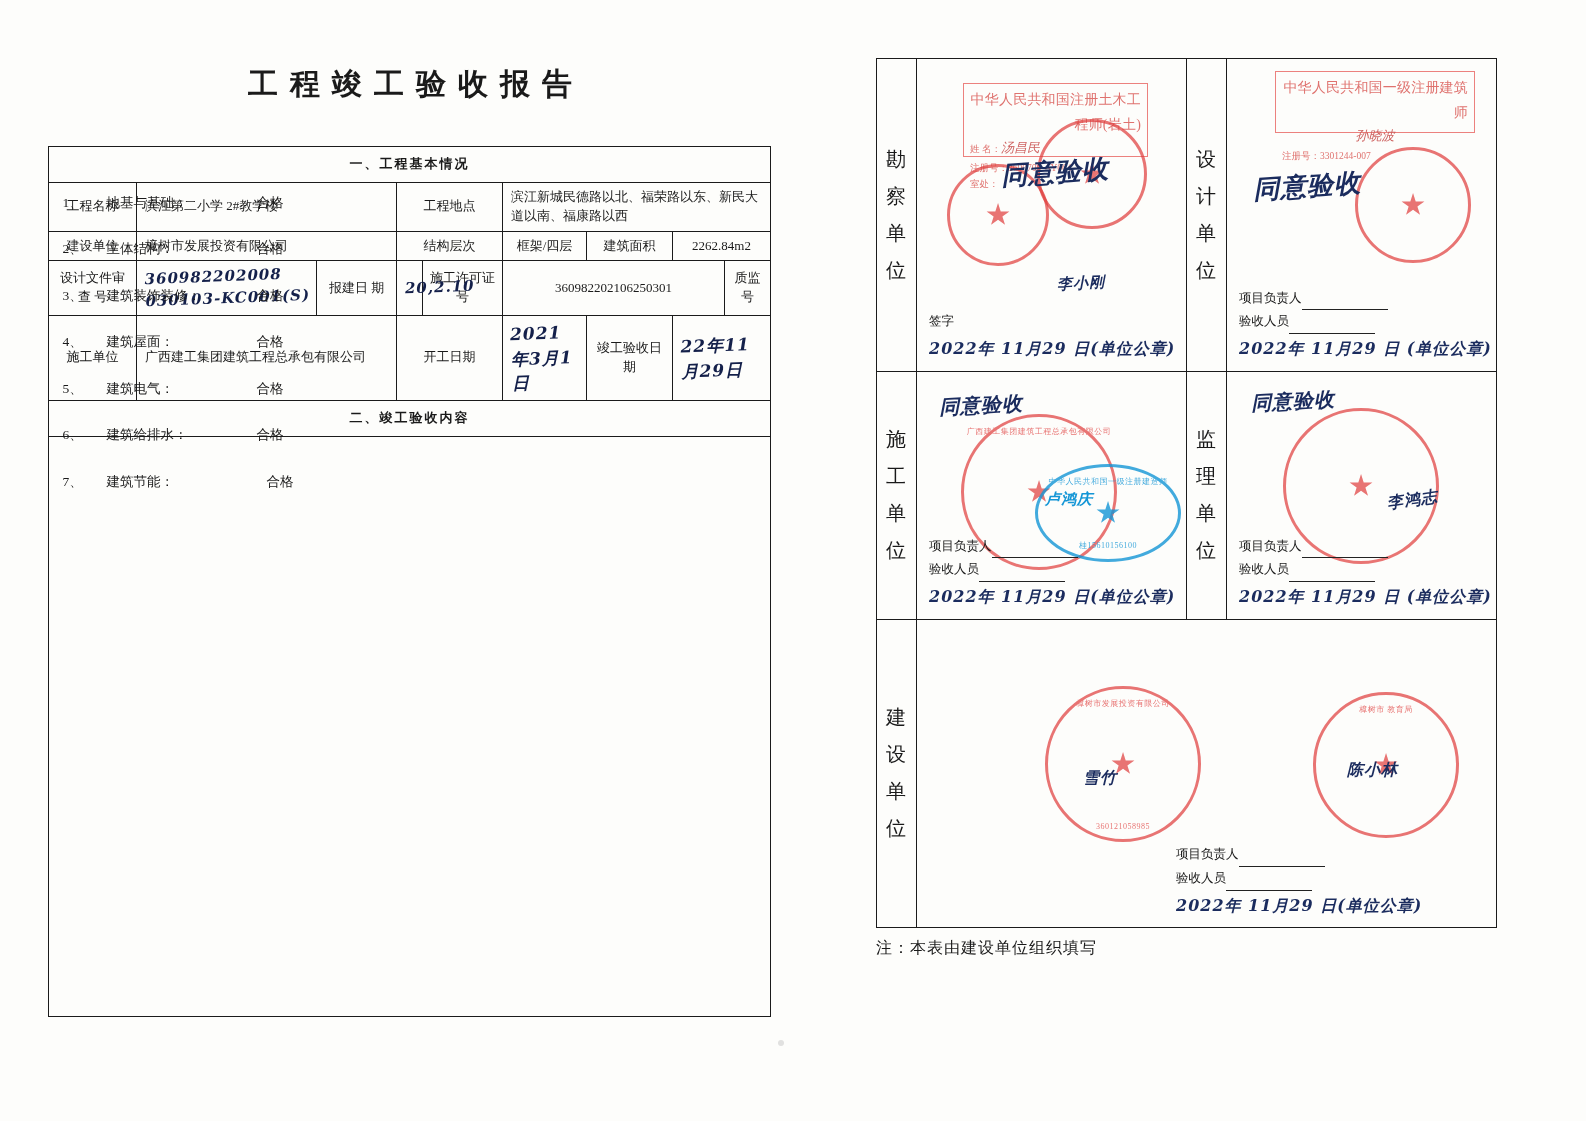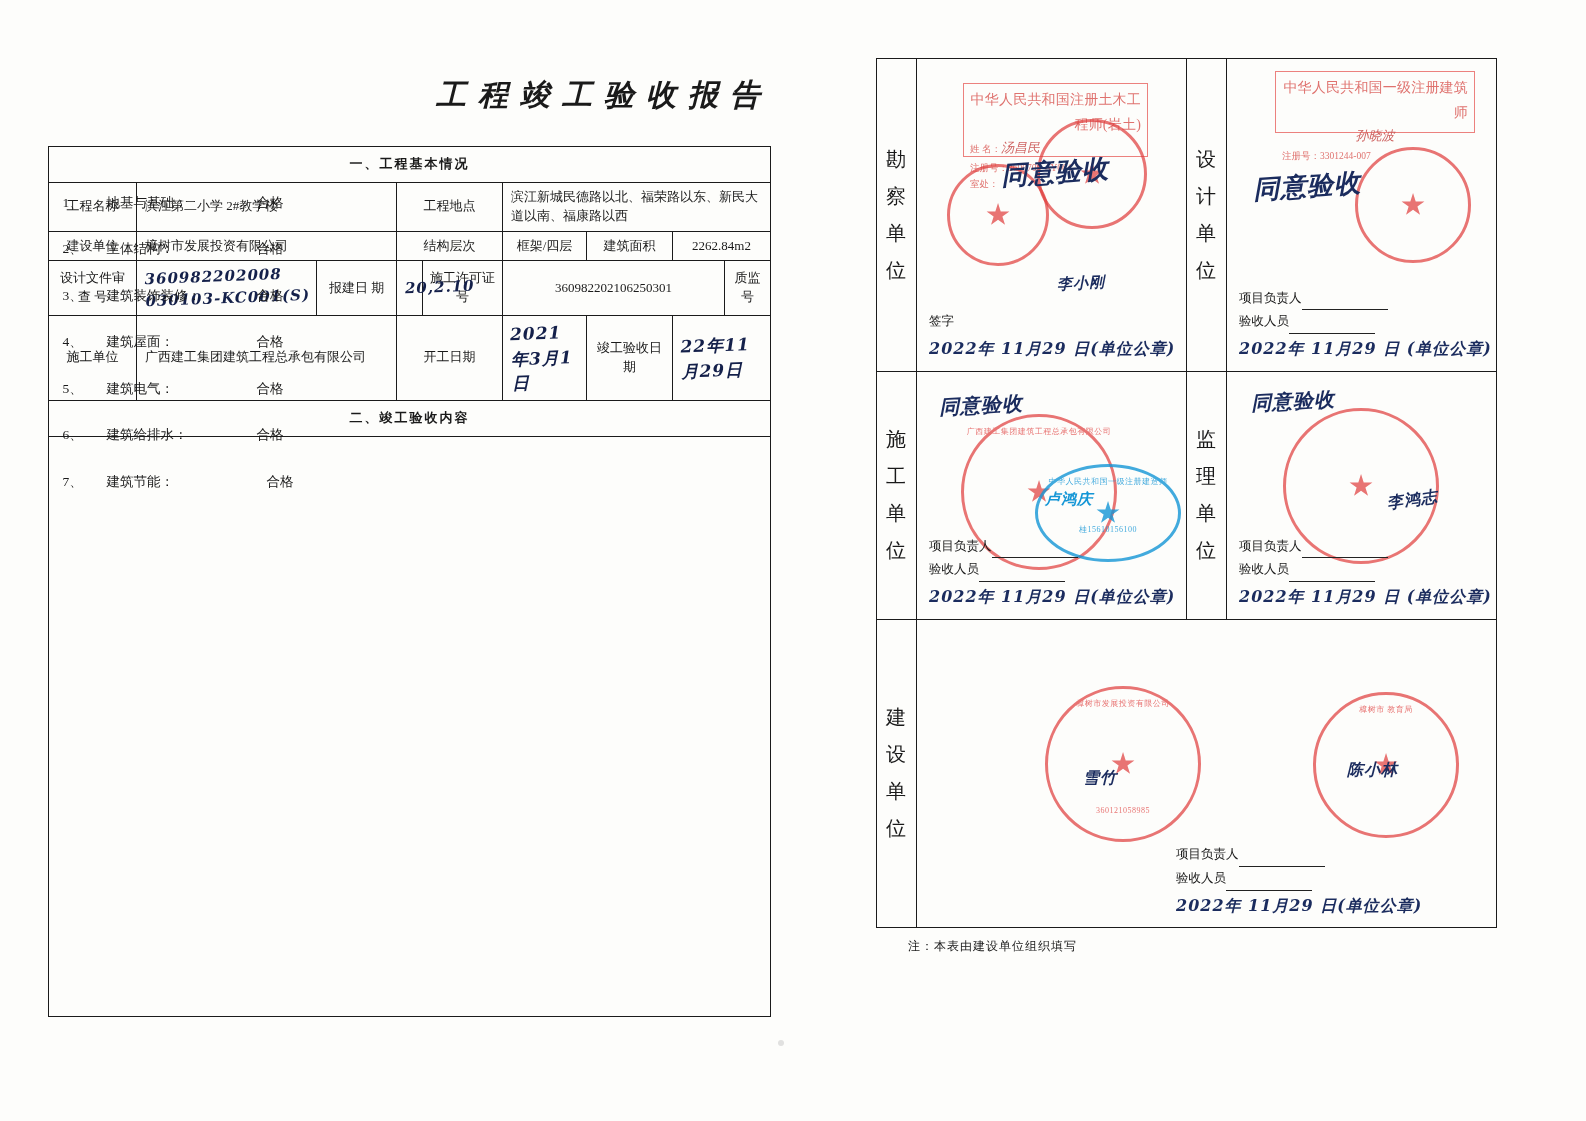--- a/index.html
+++ b/index.html
@@ -23,28 +23,27 @@
 
   
   .left-sheet {
     position: absolute;
     left: 48px;
     top: 48px;
     width: 724px;
     height: 930px;
   }
   .doc-title {
-    text-align: right;
+    text-align: center;
     font-size: 30px;
     font-weight: bold;
     letter-spacing: 12px;
-    margin: 27px 0 0 0;
+    margin: 16px 0 0 0;
     padding-left: 12px;
     font-family: "Liberation Serif", "DejaVu Serif", serif;
-    font-style: italic;
   }
   table.maintable {
     position: absolute;
     left: 0;
     top: 98px;
     width: 722px;
     border-collapse: collapse;
     table-layout: fixed;
   }
   table.maintable td {
@@ -178,23 +177,22 @@
     vertical-align: bottom;
   }
   .date-row {
     font-size: 12.5px;
     white-space: nowrap;
   }
   .note {
     position: absolute;
     left: 876px;
     top: 938px;
-    font-size: 12px;
+    font-size: 16px;
     letter-spacing: 1px;
-    margin-left: 32px;
   }
 
   
   .stamp {
     position: absolute;
     border-radius: 50%;
     border: 3px solid #e0403f;
     opacity: .72;
     display: flex;
     align-items: center;
@@ -208,21 +206,21 @@
     color: #e0403f;
   }
   .stamp .ringtext {
     position: absolute;
     font-size: 8px;
     width: 100%;
     text-align: center;
     letter-spacing: .5px;
   }
   .stamp .rt-top { top: 9px; }
-  .stamp .rt-bot { bottom: 24px; }
+  .stamp .rt-bot { bottom: 8px; }
   .stamp-blue {
     border-color: #1496d6;
     color: #1496d6;
     opacity: .8;
   }
   .stamp-blue .star { color: #1496d6; }
   .rect-stamp {
     position: absolute;
     border: 1.5px solid #e8635f;
     color: #d8504c;

